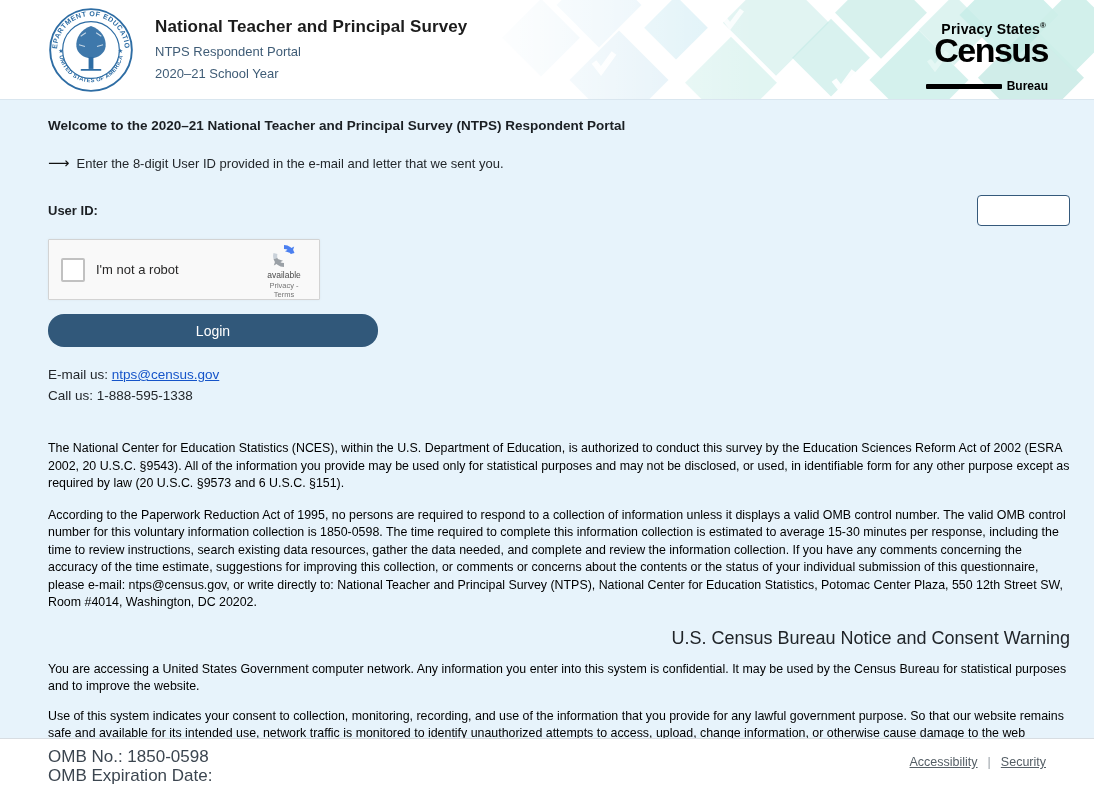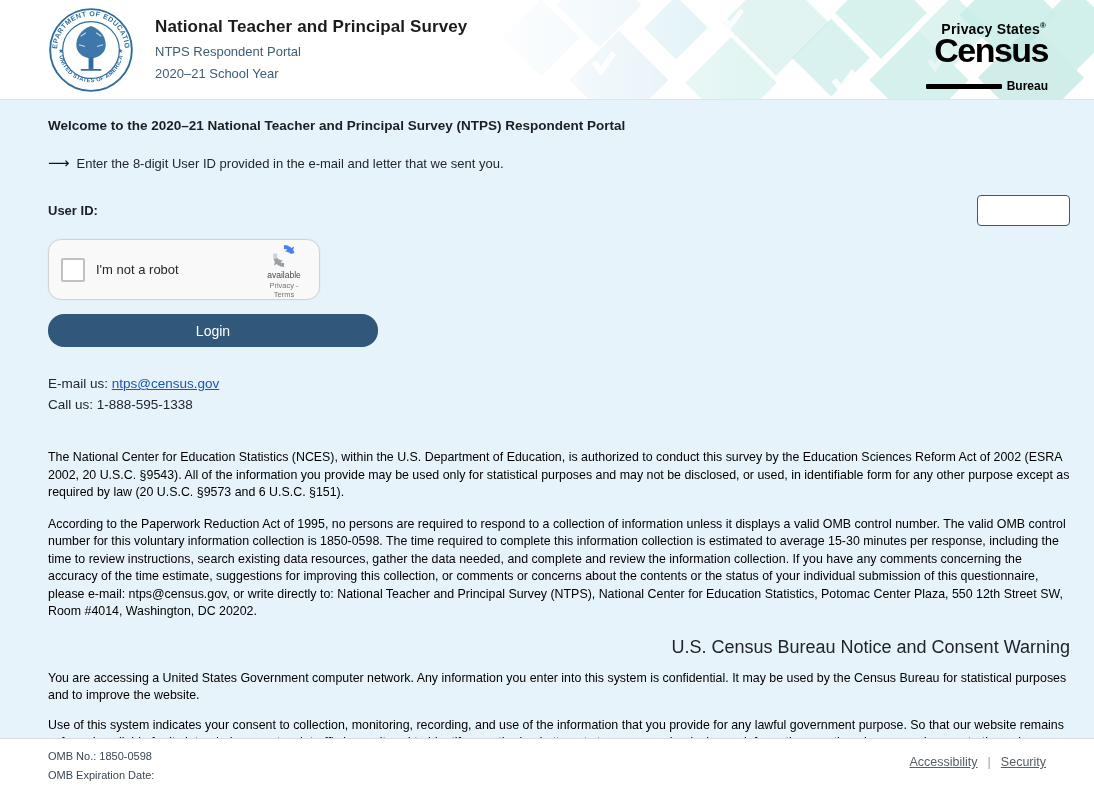--- a/index.html
+++ b/index.html
@@ -38,56 +38,56 @@
   .userid-input {
     width:93px; height:31px; background:#fff;
     border:1px solid #35597b; border-radius:4px;
     font-size:14px; padding:0 8px; outline:none;
     font-family:"Liberation Sans","DejaVu Sans",sans-serif;
   }
 
   
   .recaptcha {
     margin-top:13px; width:272px; height:61px;
-    background:#f9f9f9; border:1px solid #d3d3d3; border-radius:13px;
+    background:#f9f9f9; border:1px solid #d3d3d3; border-radius:1px;
     box-shadow:0 0 3px rgba(0,0,0,0.05);
     display:flex; align-items:center; padding:0 10px 0 12px; position:relative;
   }
   .rc-checkbox {
     width:24px; height:24px; background:#fff;
     border:2px solid #c1c1c1; border-radius:2px; cursor:pointer; flex:none;
   }
   .rc-label { font-size:13px; color:#282727; margin-left:11px; flex:1; }
   .rc-brand { width:50px; text-align:center; flex:none; margin-top:2px; }
   .rc-logo { width:26px; height:26px; display:block; margin:0 auto; }
   .rc-name { font-size:8.5px; color:#4a4a4a; margin-top:1px; }
   .rc-terms { font-size:7.5px; color:#757575; margin-top:1px; cursor:pointer; }
 
   .login-btn {
     margin-top:14px; width:330px; height:33px;
     background:#31587a; color:#fff; border:none; border-radius:16px;
     font-size:14px; cursor:pointer;
     font-family:"Liberation Sans","DejaVu Sans",sans-serif;
   }
 
-  .contact { margin-top:26px; font-size:13.5px; color:#23272b; line-height:21px; }
+  .contact { margin-top:17px; font-size:13.5px; color:#23272b; line-height:21px; }
   .contact a { color:#1554c9; }
 
   .legal { margin-top:34px; font-size:12.4px; line-height:17.5px; color:#000000; }
   .legal + .legal { margin-top:14px; }
   .consent-heading { margin-top:16px; text-align:right; font-size:18px; color:#202428; }
 
   
   .footer {
     position:absolute; left:0; bottom:0; width:1094px; height:54px;
     background:#ffffff; border-top:1px solid #d8dde2;
     padding:8px 48px 0 48px;
     display:flex; justify-content:space-between;
   }
-  .omb { font-size:11px; color:#3c4650; line-height:19px; }
+  .omb { font-size:17px; color:#3c4650; line-height:19px; }
   .footer-links { font-size:12.5px; color:#555f66; margin-top:8px; }
   .footer-links a { color:#555f66; text-decoration:underline; }
   .footer-sep { color:#9aa2a8; margin:0 10px; text-decoration:none; }
 </style>
 </head>
 <body>
 
 <div class="header">
 
   <svg class="header-pattern" viewBox="0 0 620 100" aria-hidden="true">

